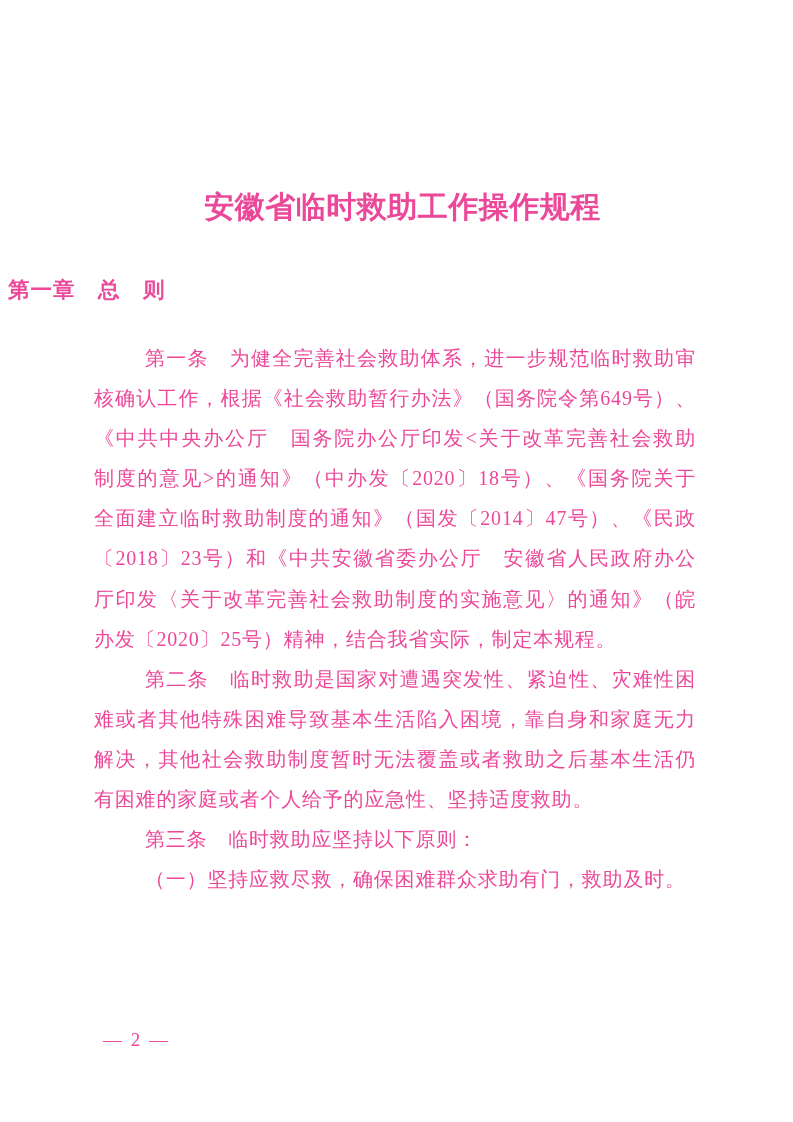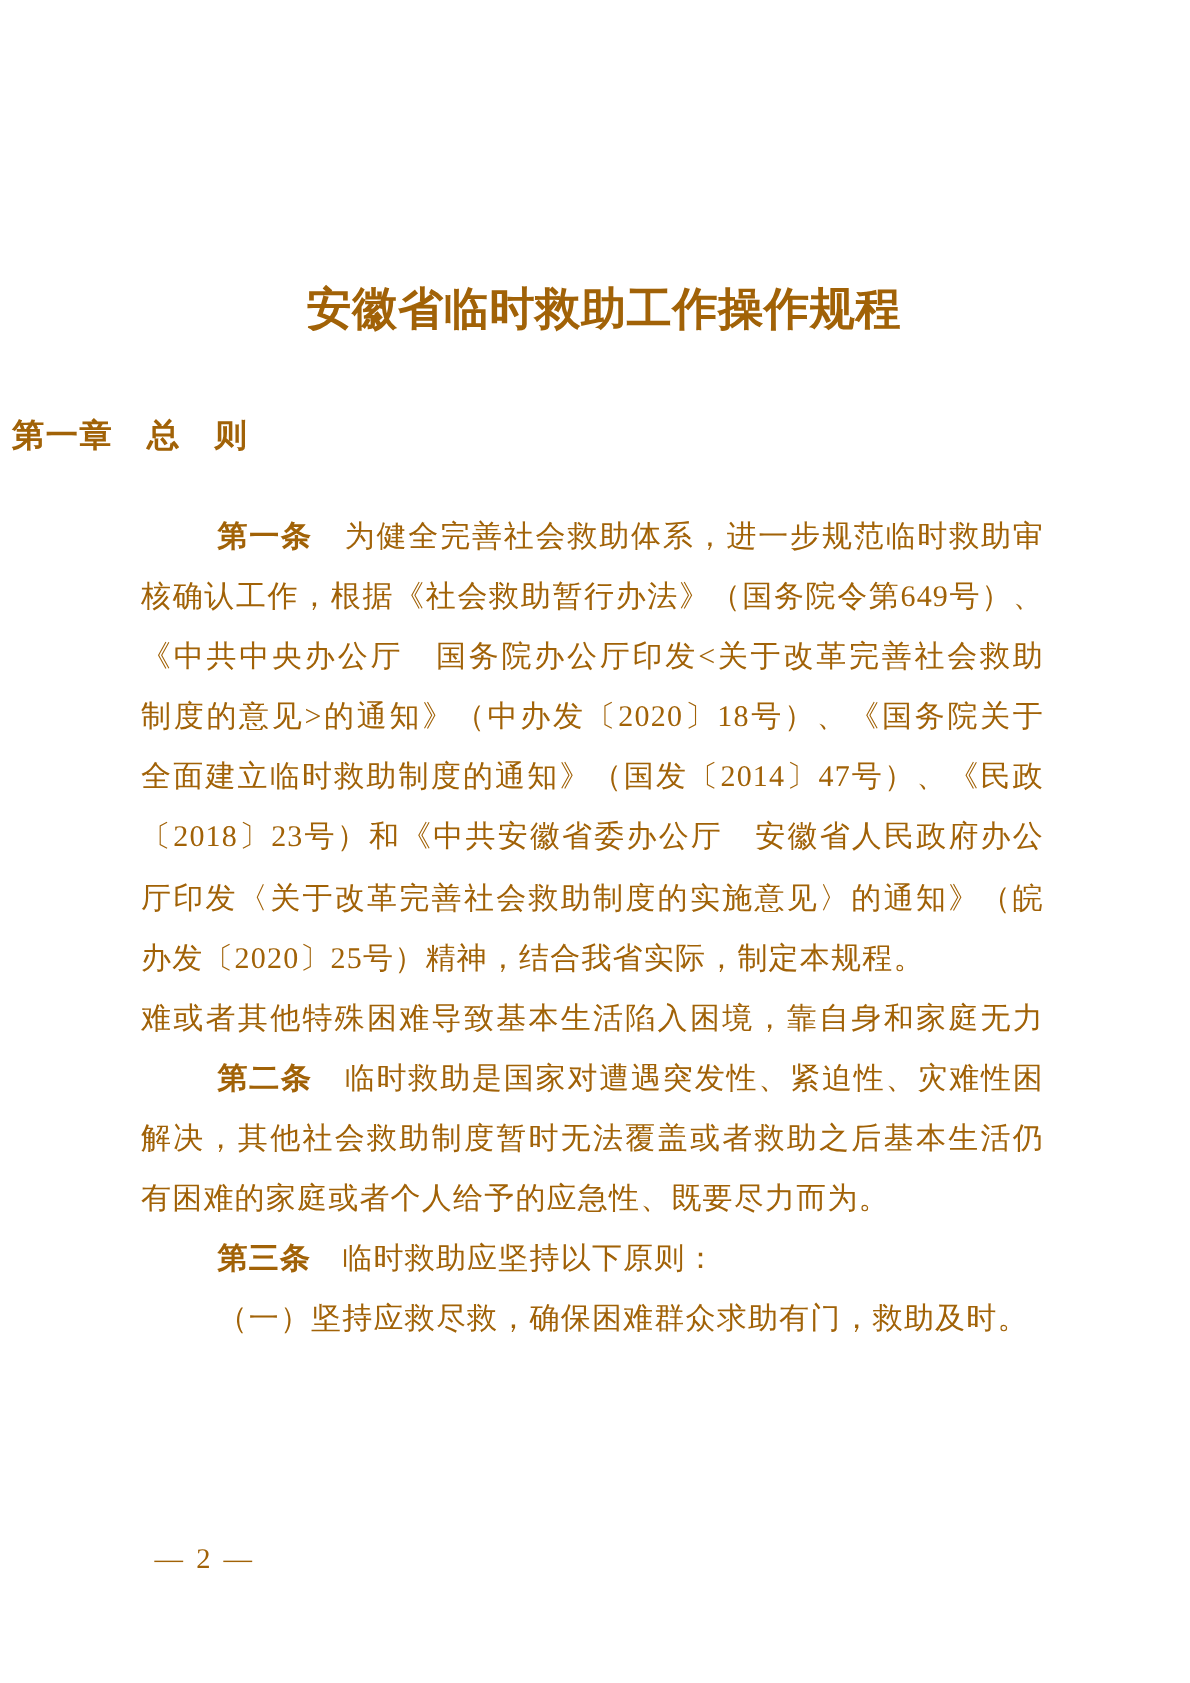--- a/index.html
+++ b/index.html
@@ -5,21 +5,21 @@
   html, body {
     margin: 0;
     padding: 0;
     background: #ffffff;
   }
   .page {
     position: relative;
     width: 793px;
     height: 1122px;
     background: #ffffff;
-    color: #a16207;
+    color: #ec4899;
     font-family: "Liberation Serif", "DejaVu Serif", serif;
     overflow: hidden;
   }
   .doc-title {
     position: absolute;
     top: 188px;
     left: 0;
     right: 0;
     margin: 0;
     padding-left: 12px;
@@ -55,21 +55,21 @@
   .line {
     width: 100%;
   }
   .line.justify {
     text-align-last: justify;
   }
   .line.indent {
     text-indent: 51px;
   }
   .article-no {
-    font-weight: bold;
+    font-weight: normal;
   }
   .page-footer {
     position: absolute;
     top: 1026px;
     left: 103px;
     font-size: 19px;
     line-height: 28px;
     letter-spacing: 2px;
   }
 </style>
@@ -84,24 +84,24 @@
 
   <div class="doc-body">
       <div class="line indent justify"><span class="article-no">第一条</span>　为健全完善社会救助体系，进一步规范临时救助审</div>
       <div class="line justify">核确认工作，根据《社会救助暂行办法》（国务院令第649号）、</div>
       <div class="line justify">《中共中央办公厅　国务院办公厅印发&lt;关于改革完善社会救助</div>
       <div class="line justify">制度的意见&gt;的通知》（中办发〔2020〕18号）、《国务院关于</div>
       <div class="line justify">全面建立临时救助制度的通知》（国发〔2014〕47号）、《民政</div>
       <div class="line justify">〔2018〕23号）和《中共安徽省委办公厅　安徽省人民政府办公</div>
       <div class="line justify">厅印发〈关于改革完善社会救助制度的实施意见〉的通知》（皖</div>
       <div class="line">办发〔2020〕25号）精神，结合我省实际，制定本规程。</div>
+      <div class="line indent justify"><span class="article-no">第二条</span>　临时救助是国家对遭遇突发性、紧迫性、灾难性困</div>
       <div class="line justify">难或者其他特殊困难导致基本生活陷入困境，靠自身和家庭无力</div>
-      <div class="line indent justify"><span class="article-no">第二条</span>　临时救助是国家对遭遇突发性、紧迫性、灾难性困</div>
       <div class="line justify">解决，其他社会救助制度暂时无法覆盖或者救助之后基本生活仍</div>
-      <div class="line">有困难的家庭或者个人给予的应急性、既要尽力而为。</div>
+      <div class="line">有困难的家庭或者个人给予的应急性、坚持适度救助。</div>
       <div class="line indent"><span class="article-no">第三条</span>　临时救助应坚持以下原则：</div>
       <div class="line indent">（一）坚持应救尽救，确保困难群众求助有门，救助及时。</div>
     </div>
 
   <div class="page-footer">
     <span>— 2 —</span>
   </div>
 
 </div>
 

